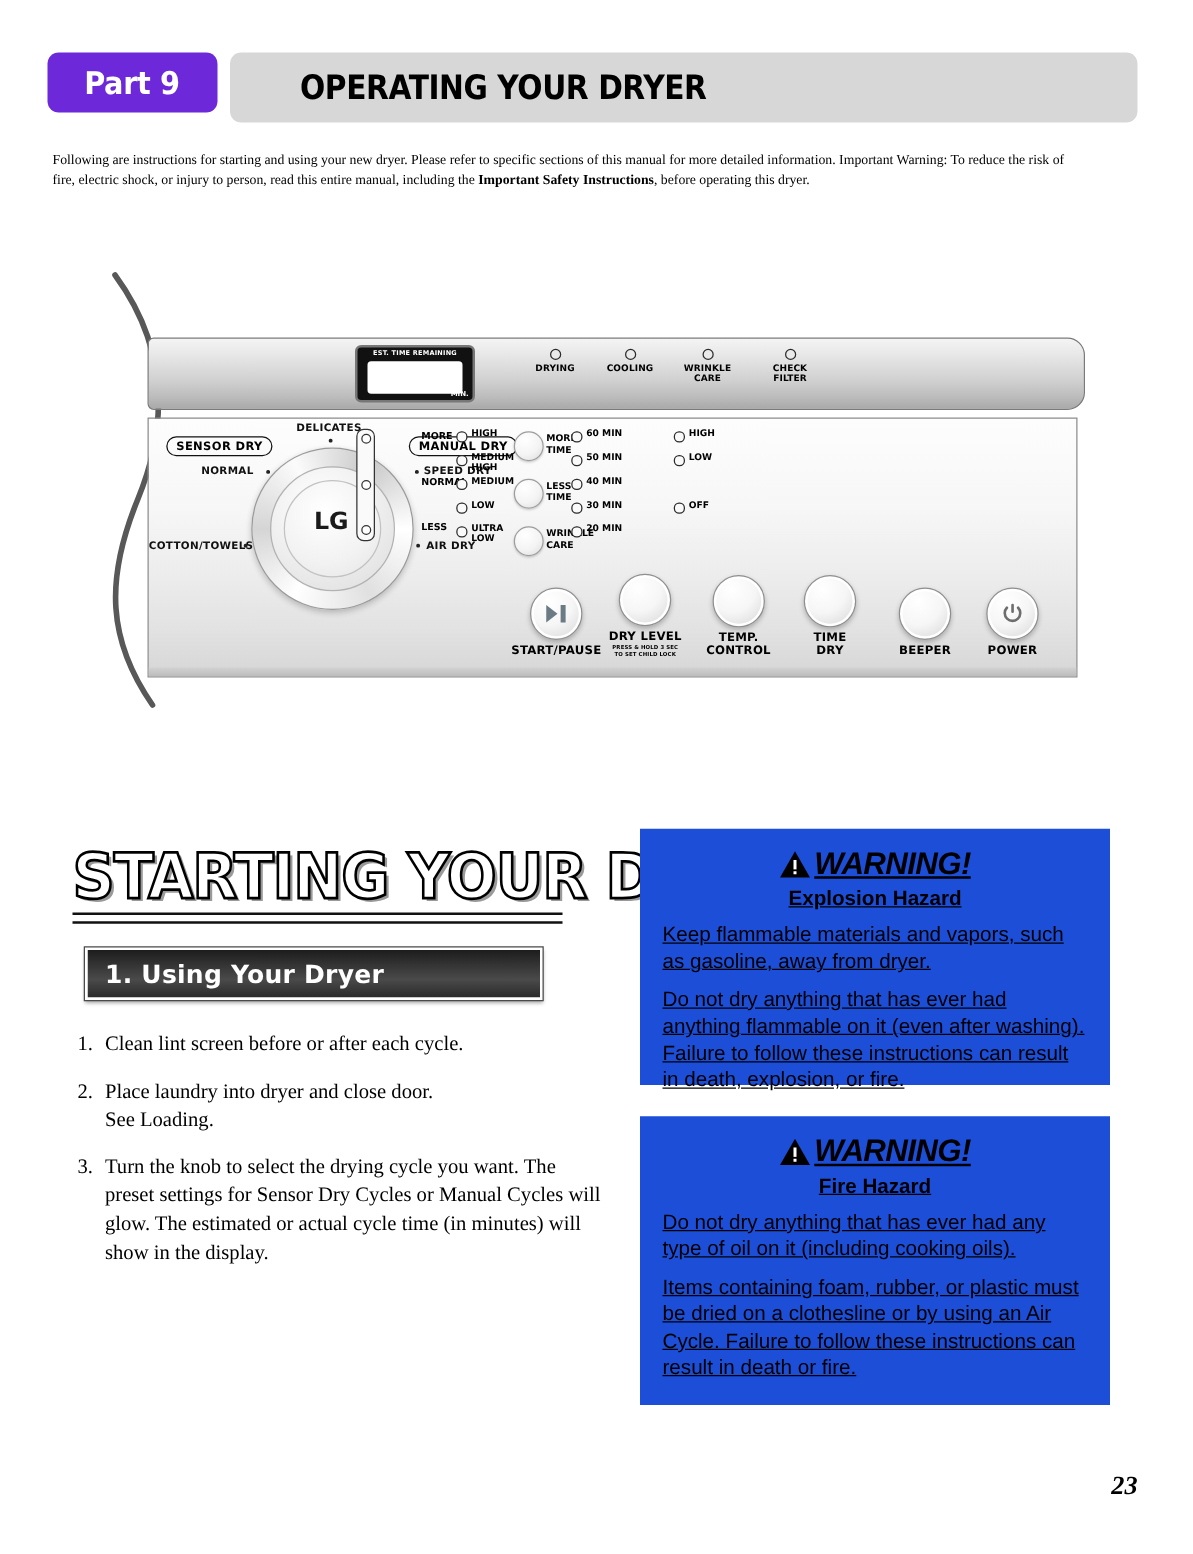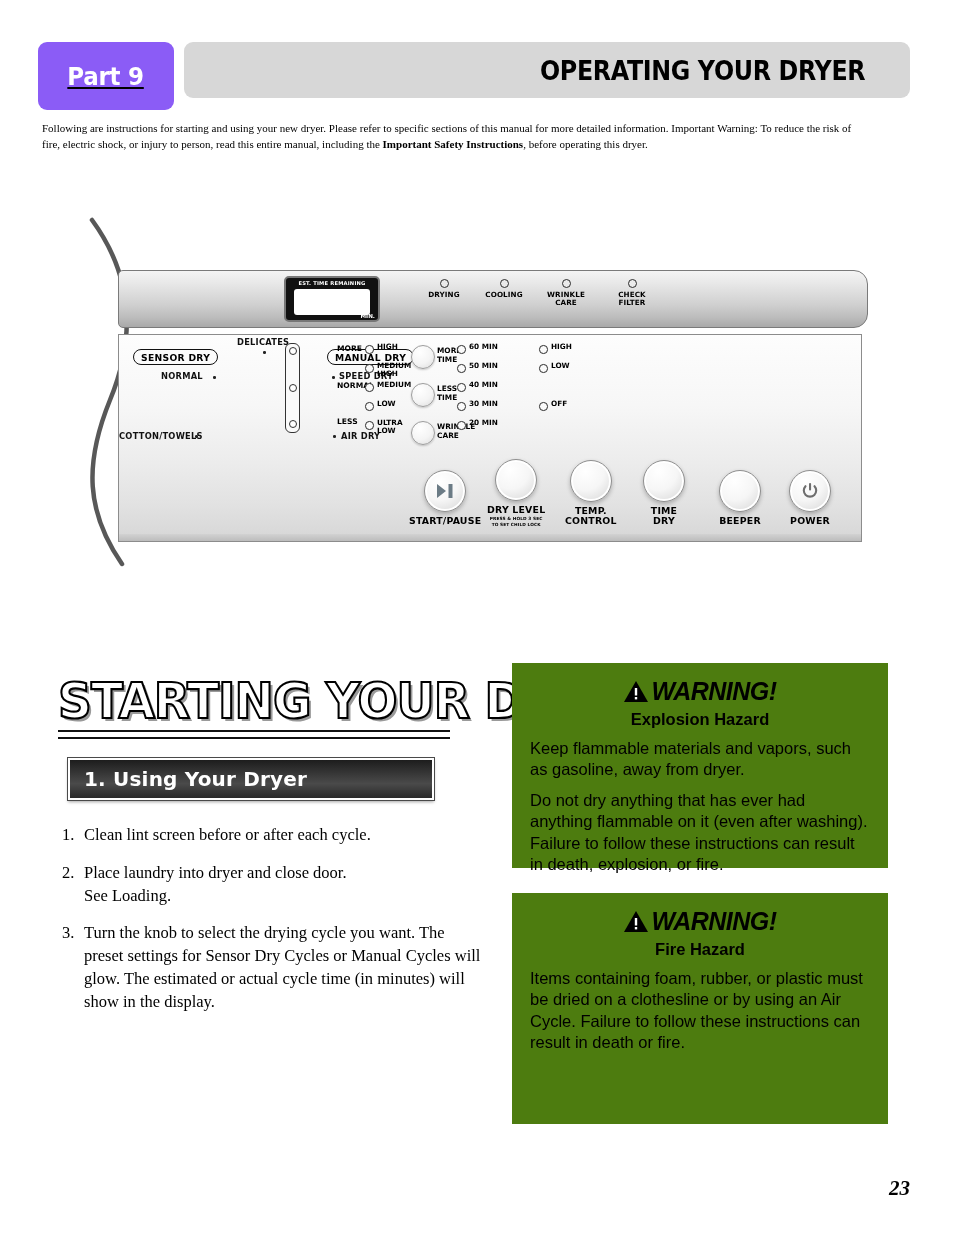--- a/index.html
+++ b/index.html
@@ -4,32 +4,32 @@
 <style>
   html,body{margin:0;padding:0;background:#fff;}
   body{
     width:954px;height:1243px;position:relative;overflow:hidden;
     font-family:"Liberation Serif",serif;color:#000;
   }
 
   
   #header-bar{position:absolute;left:38px;top:42px;width:872px;height:56px;}
   #part-tab{
-    position:absolute;left:0;top:0;width:136px;height:68px;
-    background:#8b5cf6;border-radius:9px;
-    display:flex;align-items:center;justify-content:center;text-decoration:underline;
+    position:absolute;left:0;top:0;width:136px;height:48px;
+    background:#6d28d9;border-radius:9px;
+    display:flex;align-items:center;justify-content:center;
   }
   #part-tab span{
     color:#fff;font-family:"DejaVu Sans",sans-serif;font-weight:bold;
     font-size:25px;letter-spacing:-.3px;transform:scaleX(.92);
   }
   #title-tab{
     position:absolute;left:146px;top:0;width:726px;height:56px;
     background:#d7d7d7;border-radius:9px;
-    display:flex;align-items:center;justify-content:flex-end;
+    display:flex;align-items:center;
   }
   #title-tab span{
     margin-left:56px;font-family:"DejaVu Sans",sans-serif;font-weight:bold;
     font-size:27px;letter-spacing:-.4px;transform:scaleX(.88);transform-origin:left center;
   }
 
   #intro{
     position:absolute;left:42px;top:110px;width:812px;
     font-size:11px;line-height:1.44;text-align:left;
   }
@@ -190,23 +190,24 @@
     font-weight:bold;font-size:20px;letter-spacing:.2px;
   }
 
   #steps{position:absolute;left:62px;top:824px;width:420px;}
   .step{display:flex;margin-bottom:15px;font-size:16.5px;line-height:1.38;}
   .step .num{width:22px;flex:none;}
   .step .txt{flex:1;}
 
   
   .warn-box{
-    position:absolute;left:512px;background:#4d7c0f;padding:14px 18px 16px;
+    position:absolute;left:512px;background:#1d4ed8;padding:14px 18px 16px;
     box-sizing:border-box;width:376px;
     font-family:"Liberation Sans",sans-serif;
+    text-decoration:underline;
   }
   #warn1{top:663px;height:205px;}
   #warn2{top:893px;height:231px;}
   .warn-head{
     display:flex;align-items:center;justify-content:center;gap:2px;margin-bottom:4px;
   }
   .warn-head .wtri{position:relative;width:26px;height:23px;}
   .warn-head .wtri svg{display:block;}
   .warn-head .wtxt{
     font-size:25px;font-weight:bold;font-style:italic;letter-spacing:-.5px;
@@ -284,20 +285,26 @@
 
     <div class="cycle-label" style="left:0px;top:96px;">COTTON/TOWELS</div>
     <div class="cycle-tick" style="left:76px;top:100px;"></div>
 
     <div class="cycle-label" style="left:220px;top:36px;">SPEED DRY</div>
     <div class="cycle-tick" style="left:213px;top:41px;"></div>
 
     <div class="cycle-label" style="left:222px;top:96px;">AIR DRY</div>
     <div class="cycle-tick" style="left:214px;top:100px;"></div>
 
+    <div id="knob">
+      <div class="knob-ring r1"></div>
+      <div class="knob-ring r2"></div>
+      <div class="knob-ring r3"></div>
+      <div class="lg">LG</div>
+    </div>
 
     <div class="opt-btn" style="left:292px;top:10px;">
       <div class="circ"></div>
       <div class="olab" style="white-space: pre-line;">MORE
 TIME</div>
     </div>
     <div class="opt-btn" style="left:292px;top:48px;">
       <div class="circ"></div>
       <div class="olab" style="white-space: pre-line;">LESS
 TIME</div>
@@ -471,16 +478,17 @@
     <span class="wtri">
       <svg width="26" height="23" viewBox="0 0 26 23">
         <path d="M13 1 L25 22 L1 22 Z" fill="#000"></path>
         <rect x="11.8" y="8" width="2.4" height="7.5" fill="#fff"></rect>
         <rect x="11.8" y="17" width="2.4" height="2.4" fill="#fff"></rect>
       </svg>
     </span>
     <span class="wtxt">WARNING!</span>
   </div>
   <div class="warn-sub">Fire Hazard</div>
+  <div class="warn-p">Do not dry anything that has ever had any type of oil on it (including cooking oils).</div>
   <div class="warn-p">Items containing foam, rubber, or plastic  must be dried on a clothesline or by using an Air Cycle. Failure to follow these instructions can result in death or fire.</div>
 </div>
 
 <div id="page-num">23</div>
 
 </body></html>

